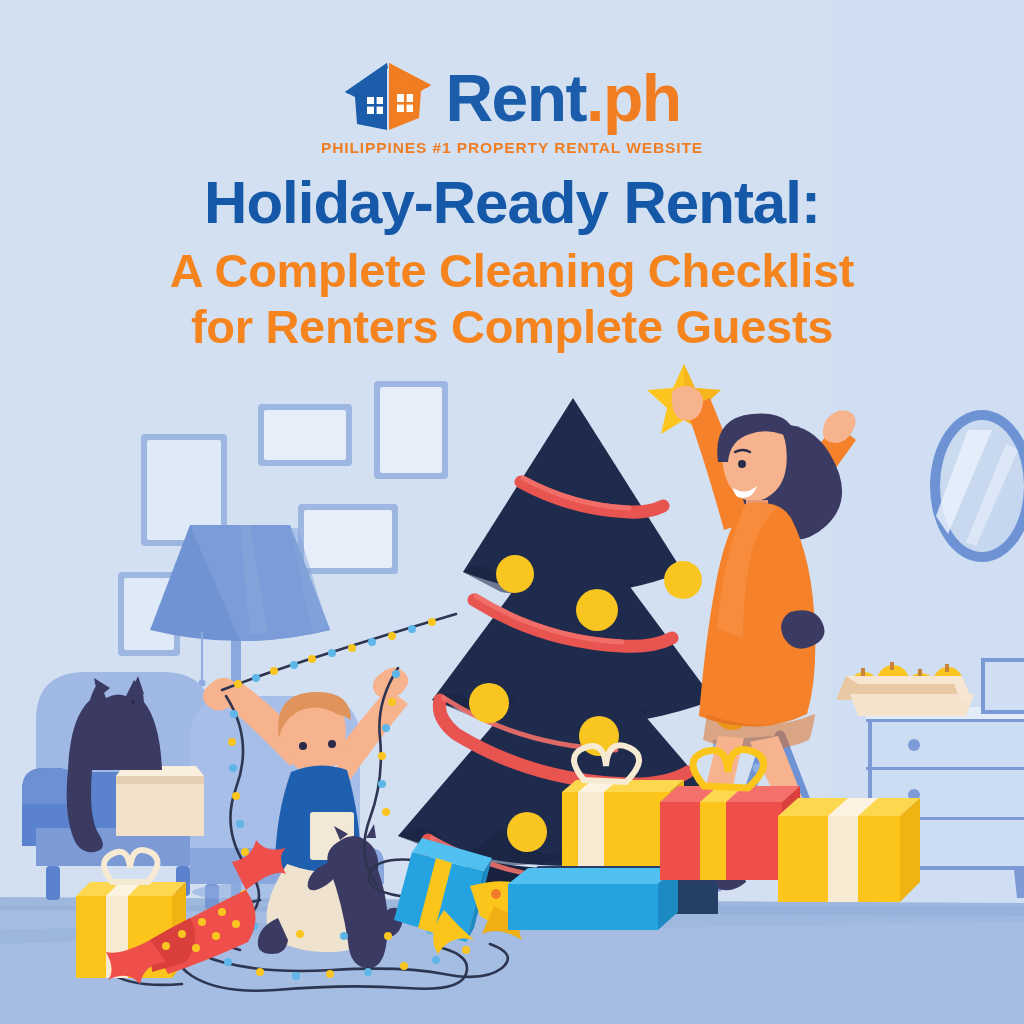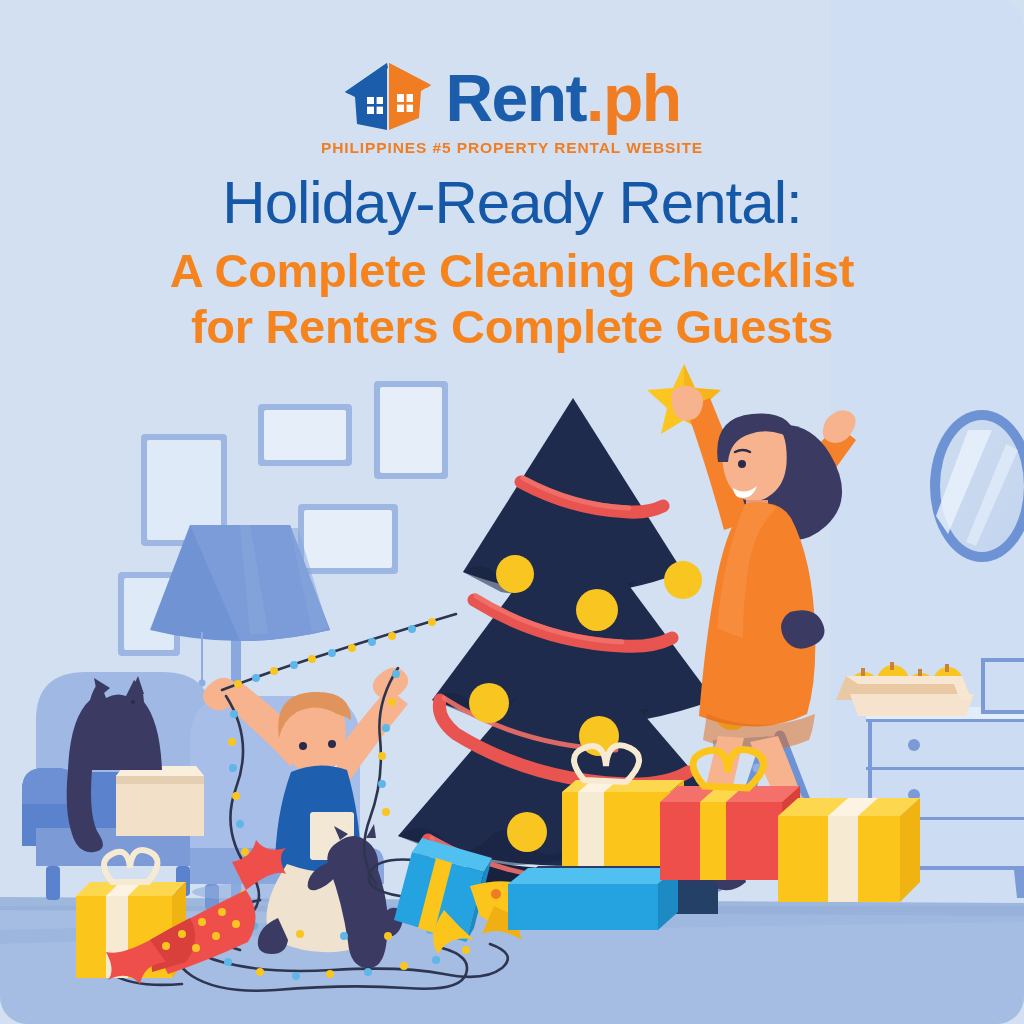--- a/index.html
+++ b/index.html
@@ -1,34 +1,33 @@
 <!DOCTYPE html>
 <html><head>
 <meta charset="utf-8">
 <title>Rent.ph Holiday-Ready Rental</title>
 <style>
   html,body{margin:0;padding:0;background:#d2e0f2;}
   body{font-family:"Liberation Sans", sans-serif;}
   #poster{
     position:relative;width:1024px;height:1024px;overflow:hidden;
     background:#d2e0f2;
-    border-radius:27px;
   }
   
   #header{position:absolute;left:0;top:0;width:1024px;height:360px;z-index:40;}
   #logo-row{position:absolute;left:0;top:57px;width:1024px;height:82px;
             display:flex;align-items:center;justify-content:center;gap:10px;}
   #logo-mark{width:92px;height:76px;flex:0 0 auto;}
   #logo-word{font-size:66px;font-weight:700;letter-spacing:-1.5px;
              line-height:1;color:#1b5cab;white-space:nowrap;}
   #logo-word .dotph{color:#f07d21;}
   #tagline{position:absolute;left:0;top:139px;width:1024px;text-align:center;
            color:#f07d21;font-size:15.5px;font-weight:700;letter-spacing:.9px;}
   #title-blue{position:absolute;left:0;top:172px;width:1024px;text-align:center;
-              color:#1658a8;font-weight:400;font-size:60px;letter-spacing:-1px;
+              color:#1658a8;font-weight:700;font-size:60px;letter-spacing:-1px;
               line-height:1.04;}
   #title-orange{position:absolute;left:0;top:243px;width:1024px;text-align:center;
                 color:#f5841f;font-weight:700;font-size:47px;line-height:1.2;
                 letter-spacing:-.3px;}
   
   #scene{position:absolute;left:0;top:0;width:1024px;height:1024px;z-index:10;}
 </style>
 </head>
 <body>
 
@@ -456,21 +455,21 @@
         <g fill="#f07d21">
           <rect x="61" y="34" width="2.6" height="18"></rect>
           <rect x="54" y="42" width="16" height="2.6"></rect>
         </g>
       </svg>
       <div id="logo-word">
         <span>Rent</span><span class="dotph">.ph</span>
       </div>
     </div>
 
-    <div id="tagline">PHILIPPINES #5  PROPERTY RENTAL WEBSITE</div>
+    <div id="tagline">PHILIPPINES #1  PROPERTY RENTAL WEBSITE</div>
 
     <div id="title-blue">Holiday-Ready Rental:</div>
 
     <div id="title-orange">
       <div>A Complete Cleaning Checklist</div>
       <div>for Renters Complete Guests</div>
     </div>
 
   </div>
 

